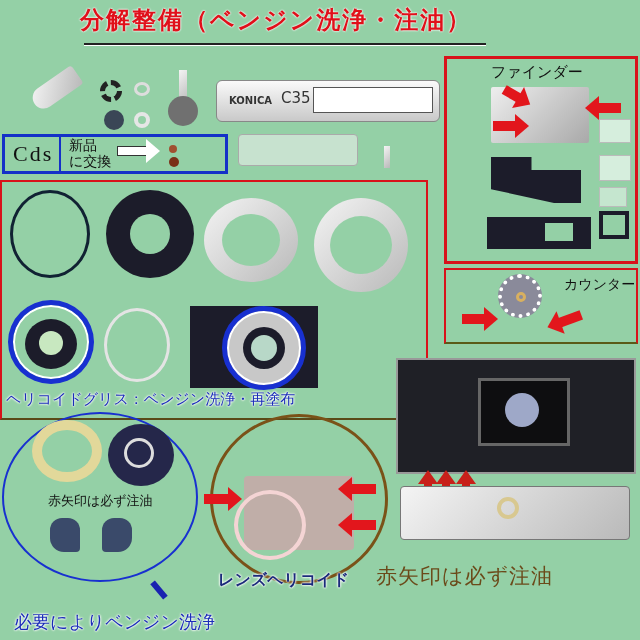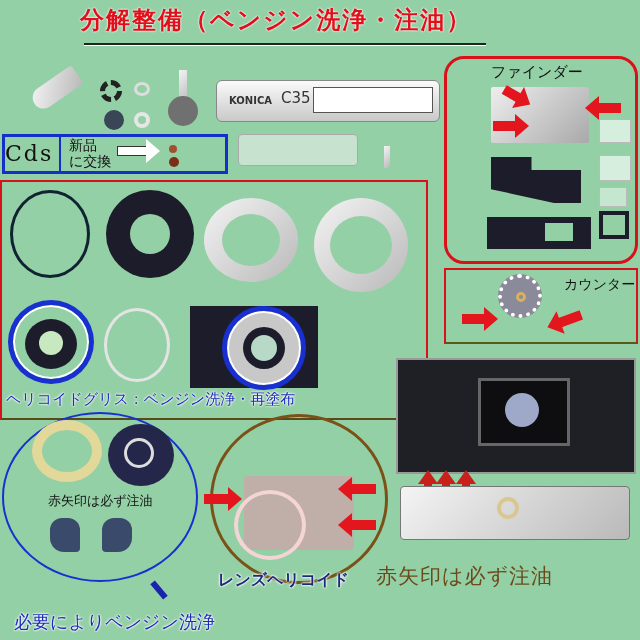--- a/index.html
+++ b/index.html
@@ -45,33 +45,33 @@
     <div class="ring" style="left:0;top:26px;width:30px;height:30px;background:#707070;"></div>
   </div>
 
   <div class="abs" style="left:216px;top:80px;width:222px;height:40px;background:linear-gradient(#fafafa,#c9c9c9);border-radius:6px;border:1px solid #888;">
     <span class="lbl" style="left:12px;top:14px;font-family:'DejaVu Sans',sans-serif;font-size:10px;font-weight:bold;color:#333;">KONICA</span>
     <span class="lbl" style="left:64px;top:8px;font-family:'DejaVu Sans',sans-serif;font-size:15px;color:#333;">C35</span>
     <div class="abs" style="left:96px;top:6px;width:118px;height:24px;background:#fff;border:1px solid #555;"></div>
   </div>
 
   <div class="frame blue" style="left:2px;top:134px;width:226px;height:40px;">
-    <span class="lbl dark" style="left:0;top:4px;font-size:22px;letter-spacing:2px;">Cds</span>
+    <span class="lbl dark" style="left:8px;top:4px;font-size:22px;letter-spacing:2px;font-family:Liberation Serif, serif;">Cds</span>
     <div class="abs" style="left:54px;top:0;width:2px;height:34px;background:#1430c8;"></div>
     <span class="lbl dark" style="left:64px;top:0px;font-size:14px;line-height:16px;">新品</span>
     <span class="lbl dark" style="left:64px;top:16px;font-size:14px;line-height:16px;">に交換</span>
     <div class="white-arrow" style="left:112px;top:9px;width:28px;"></div>
     <div class="ring" style="left:164px;top:8px;width:8px;height:8px;background:#a05030;"></div>
     <div class="ring" style="left:164px;top:20px;width:10px;height:10px;background:#7a3018;"></div>
   </div>
 
   <div class="abs" style="left:238px;top:134px;width:118px;height:30px;background:rgba(240,240,240,.55);border:1px solid #aaa;border-radius:4px;"></div>
   <div class="abs part-metal" style="left:384px;top:146px;width:6px;height:22px;"></div>
 
-  <div class="frame red" style="left:444px;top:56px;width:194px;height:208px;border-radius:20px;">
+  <div class="frame red" style="left:444px;top:56px;width:194px;height:208px;">
     <span class="lbl dark" style="left:44px;top:4px;font-size:15px;">ファインダー</span>
     <div class="abs" style="left:44px;top:28px;width:98px;height:56px;background:linear-gradient(135deg,#eee,#a9a9a9);border-radius:2px;"></div>
     <div class="arrow-red" style="left:56px;top:30px;width:18px;transform:rotate(30deg);"></div>
     <div class="arrow-left" style="left:150px;top:44px;width:24px;"></div>
     <div class="arrow-red" style="left:46px;top:62px;width:24px;"></div>
     <div class="abs part-dark" style="left:44px;top:98px;width:90px;height:46px;clip-path:polygon(0 0,45% 0,45% 28%,100% 28%,100% 100%,70% 100%,0 70%);"></div>
     <div class="abs part-dark" style="left:40px;top:158px;width:104px;height:32px;">
         <div class="abs" style="left:58px;top:6px;width:28px;height:18px;background:#94d0a6;"></div>
       </div>
     <div class="abs" style="left:152px;top:60px;width:30px;height:22px;background:rgba(230,245,235,.8);border:1px solid #bbb;"></div>

